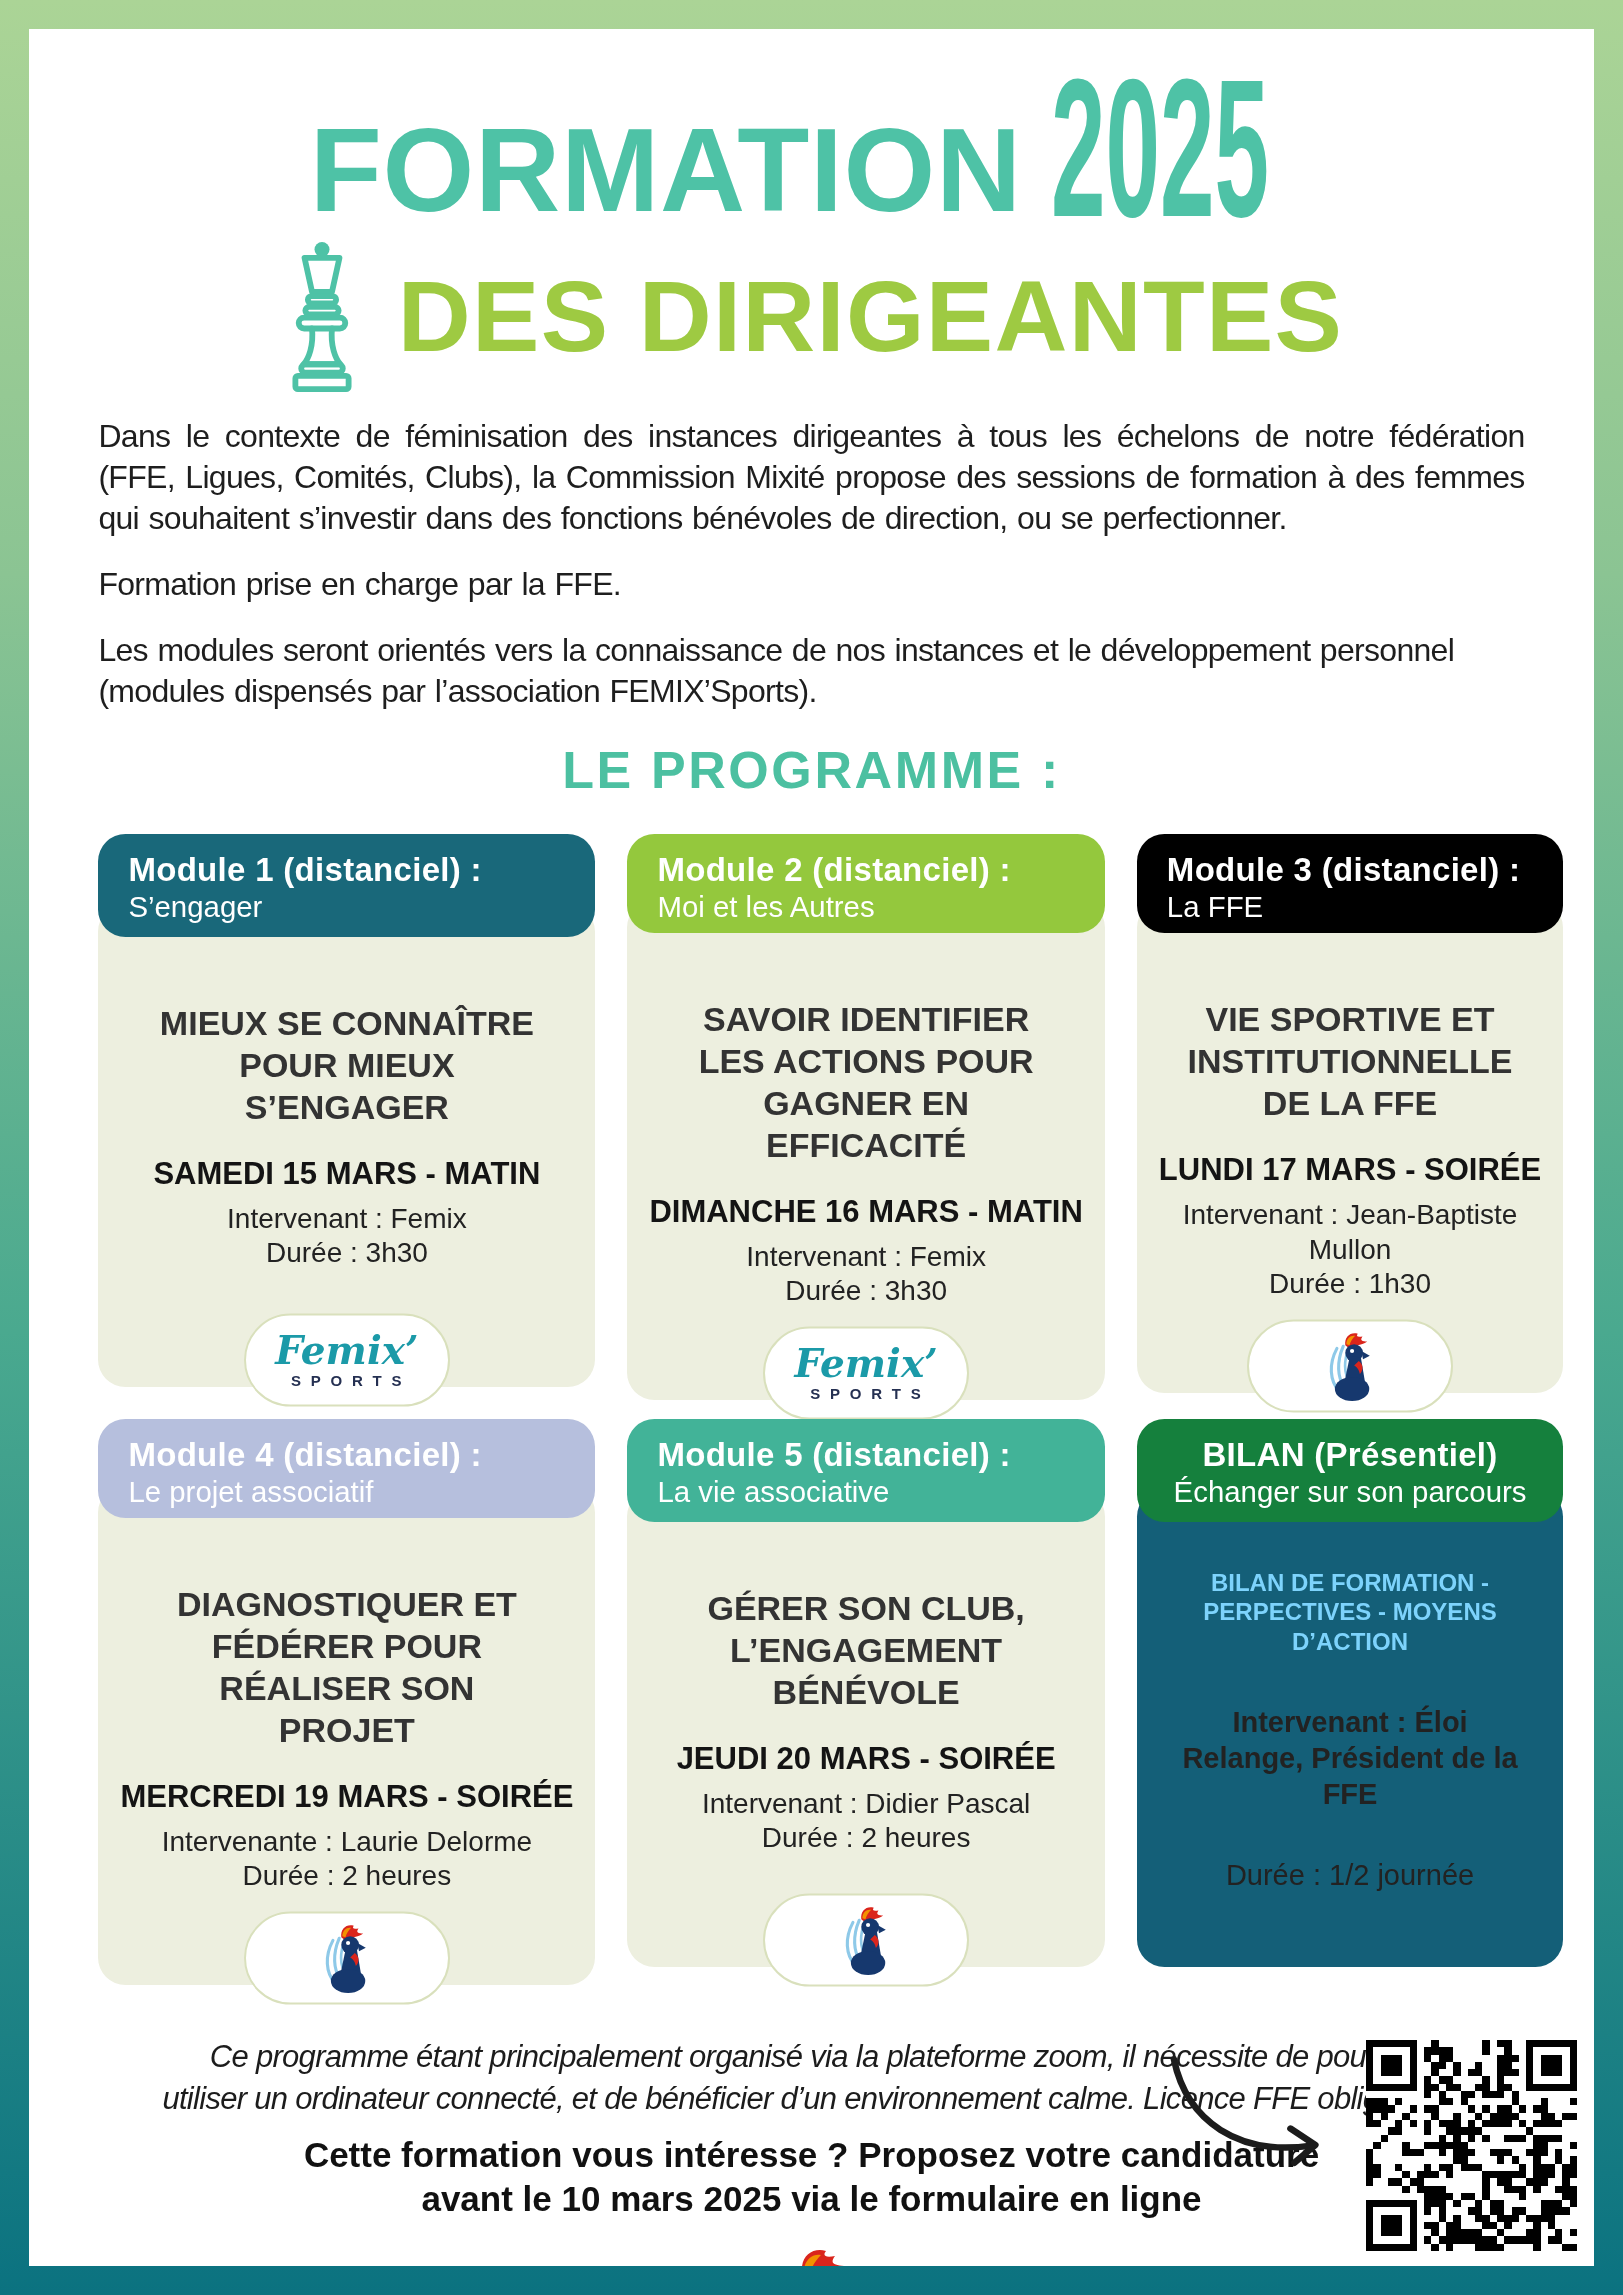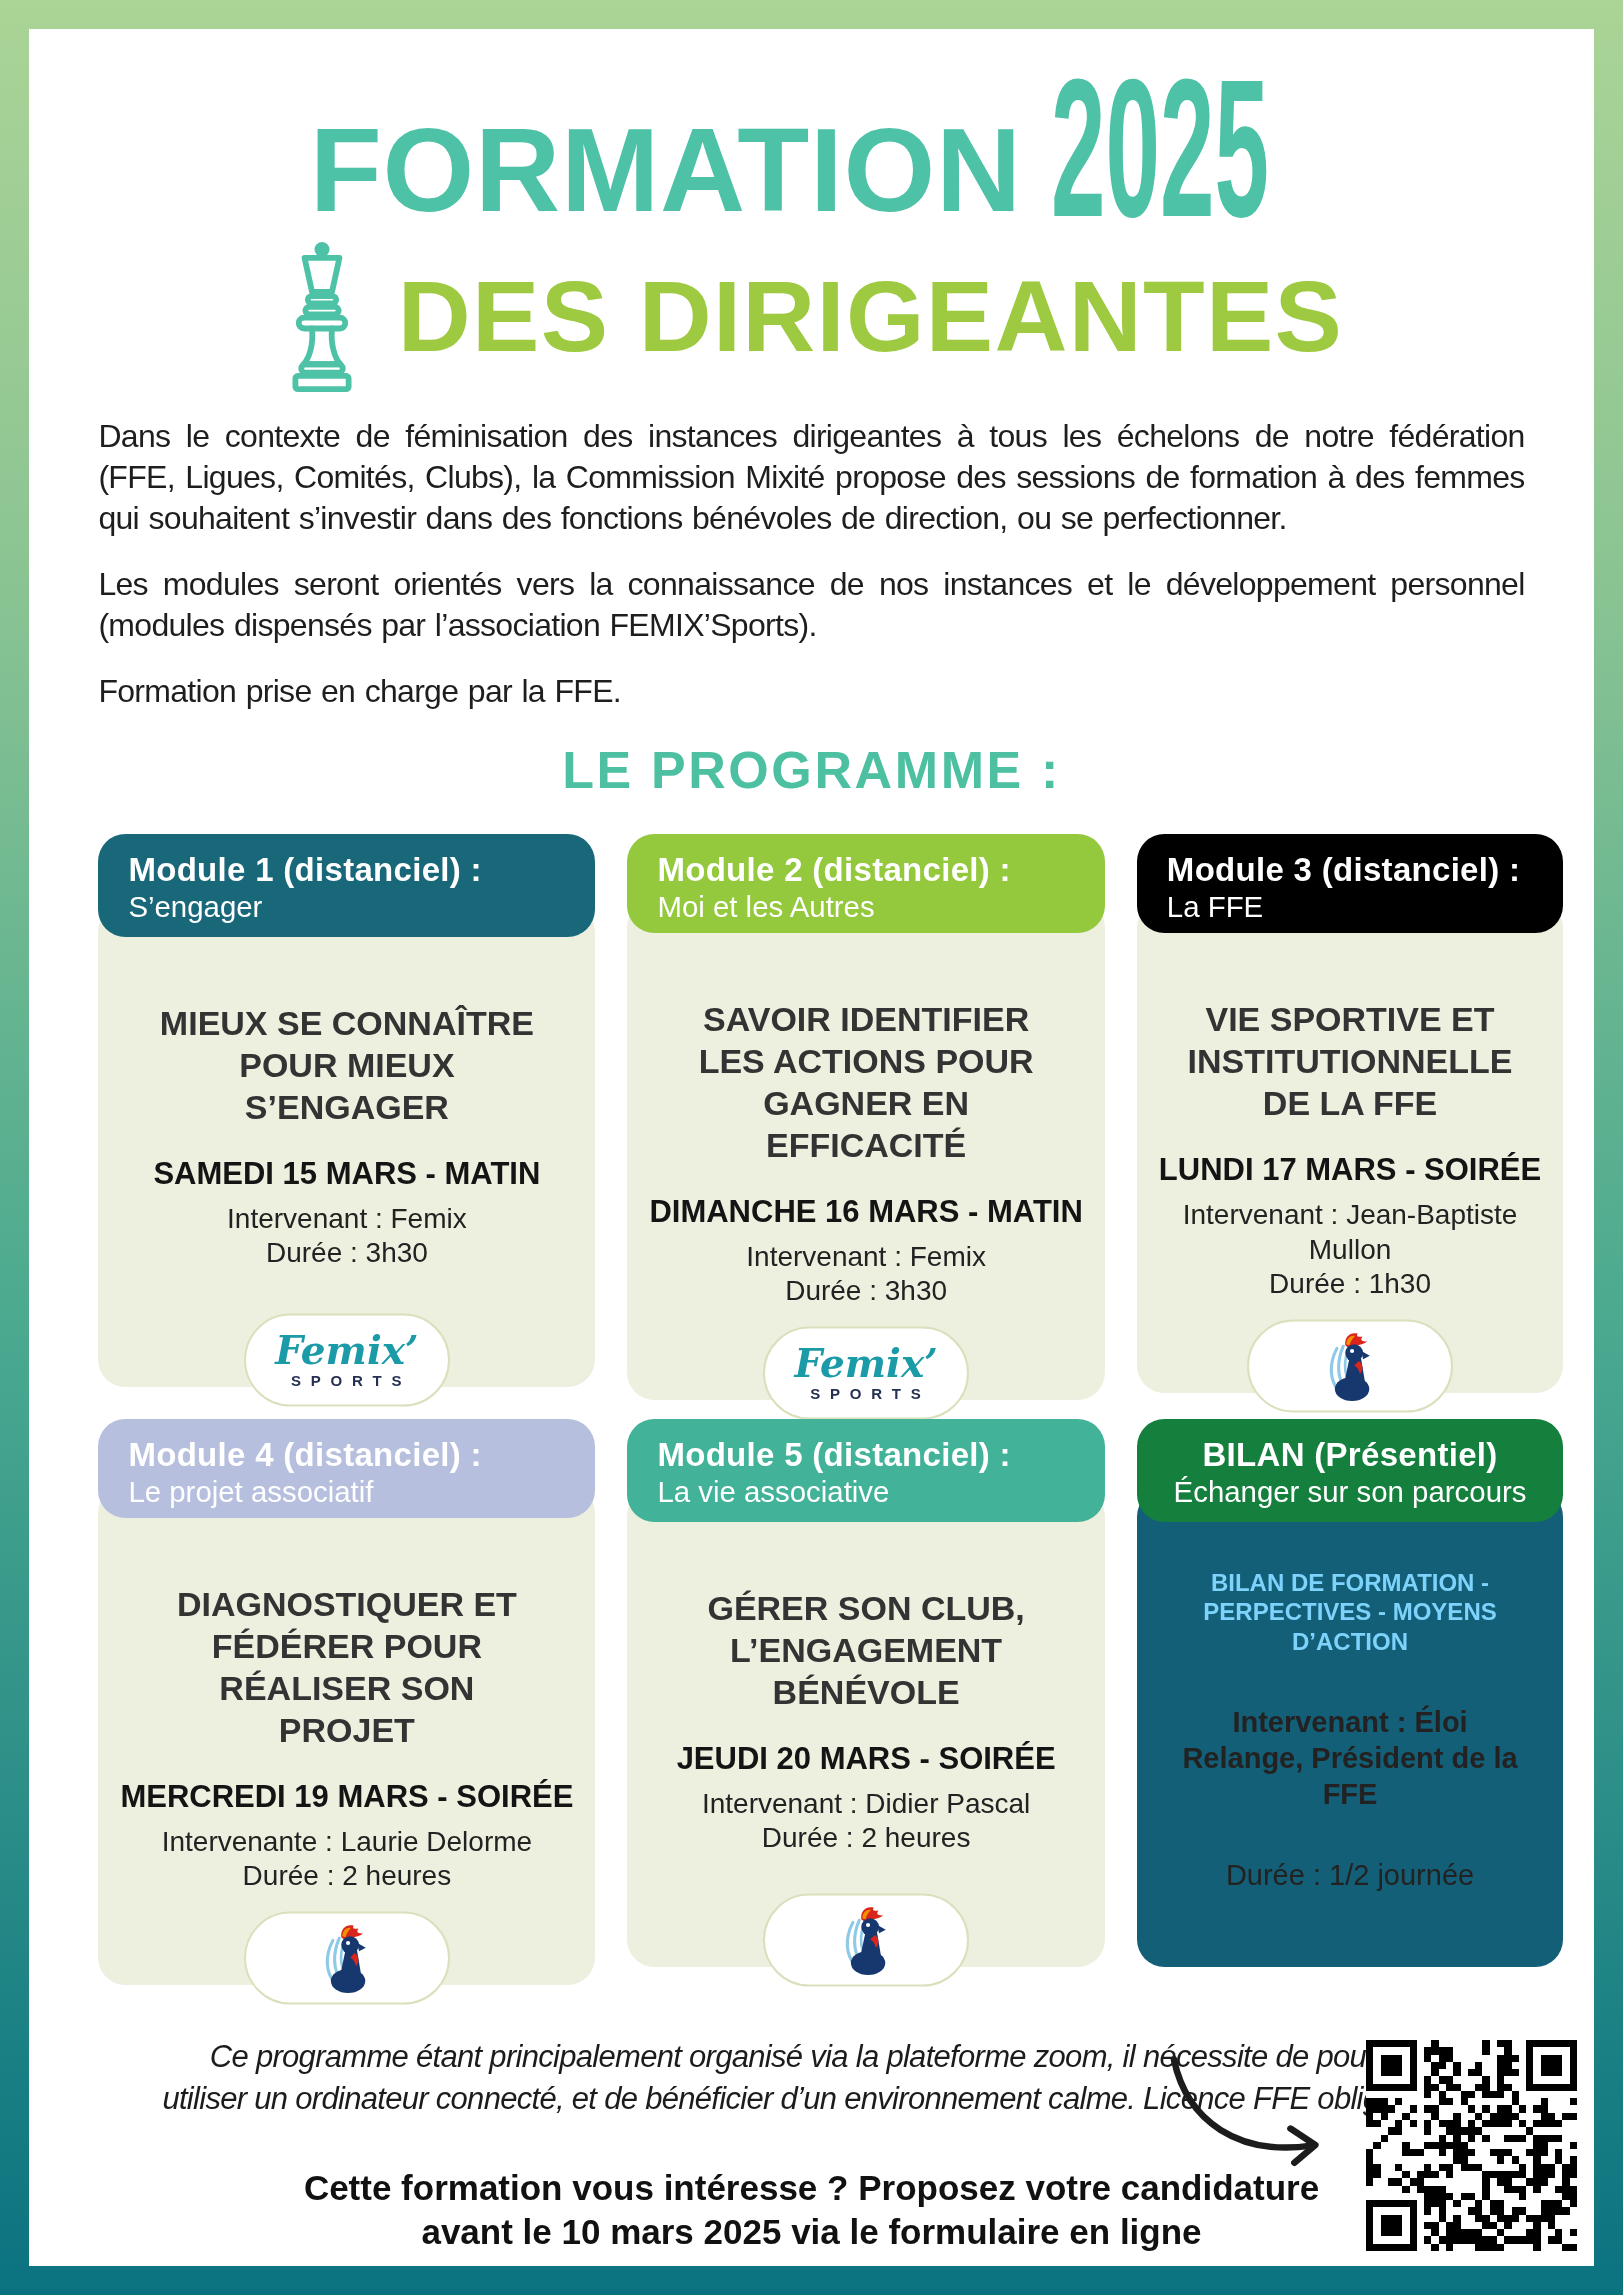--- a/index.html
+++ b/index.html
@@ -112,21 +112,21 @@
   .card.bilan .card-title { color:#7dd3fc; font-size: 24px; max-width: 340px; }
   .card.bilan .card-meta { font-weight: bold; font-size: 29px; margin-top: 47px; max-width:340px; }
   .card.bilan .card-meta2 { font-size: 29px; margin-top: 46px; padding-bottom: 18px; }
   
   .footer-note {
     margin-top: 69px;
     font-style: italic; font-size: 31px; letter-spacing: -0.7px;
     color:#1c1c1c; text-align: center; line-height: 1.35;
   }
   .cta {
-    margin-top: 47px; text-align:center;
+    margin-top: 14px; text-align:center;
     font-size: 35px; font-weight: bold; color:#111111; line-height: 1.25;
   }
   .ffe-bottom {
     margin-top: 22px;
     display:flex; justify-content:center; align-items:center; gap: 14.4px;
   }
   .ffe-bottom .ffe-emblem { width: 124px; height: 140px; }
   .qr {
     position:absolute; right: 17px; bottom: 14.4px;
     width: 211px; height: 211px; background:#fff;
@@ -176,22 +176,22 @@
             <rect x="25" y="153" width="50" height="10" rx="5"></rect>
             <rect x="18" y="167" width="64" height="16" rx="3"></rect>
           </g>
         </svg>
         <span class="w-dirigeantes">DES DIRIGEANTES</span>
       </div>
     </div>
 
     <div class="intro">
       <p>Dans le contexte de féminisation des instances dirigeantes à tous les échelons de notre fédération (FFE, Ligues, Comités, Clubs), la Commission Mixité propose des sessions de formation à des femmes qui souhaitent s’investir dans des fonctions bénévoles de direction, ou se perfectionner.</p>
+      <p>Formation prise en charge par la FFE.</p>
       <p>Les modules seront orientés vers la connaissance de nos instances et le développement personnel (modules dispensés par l’association FEMIX’Sports).</p>
-      <p>Formation prise en charge par la FFE.</p>
     </div>
 
     <h2 class="programme-heading">LE PROGRAMME :</h2>
 
     <div class="grid">
 
       <article class="card">
         <div class="card-header" style="background-color: rgb(25, 104, 122);">
           <div class="ht">Module 1 (distanciel) :</div>
           <div class="hs">S’engager</div>

